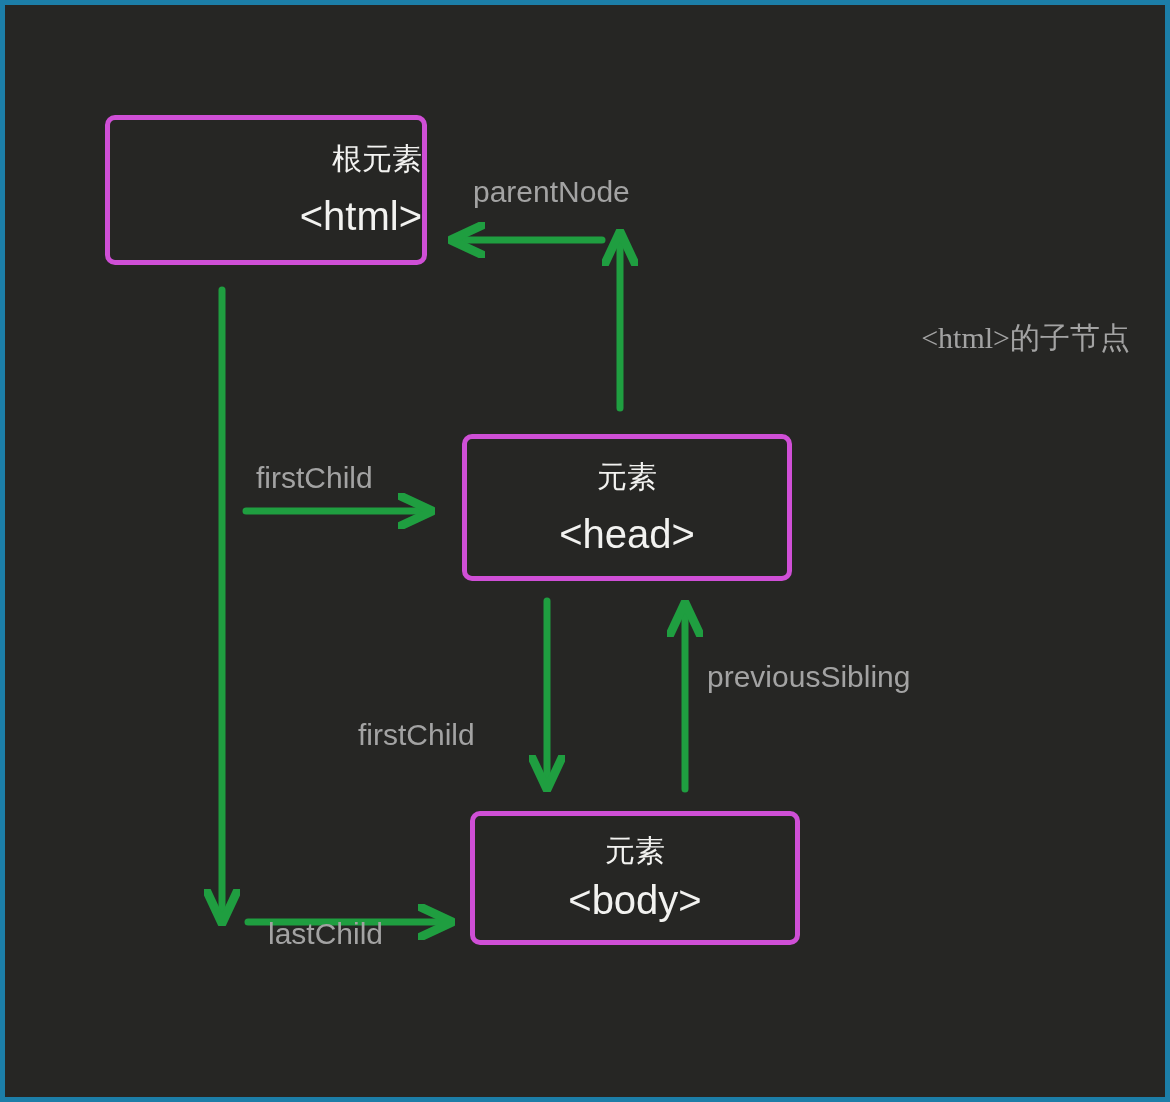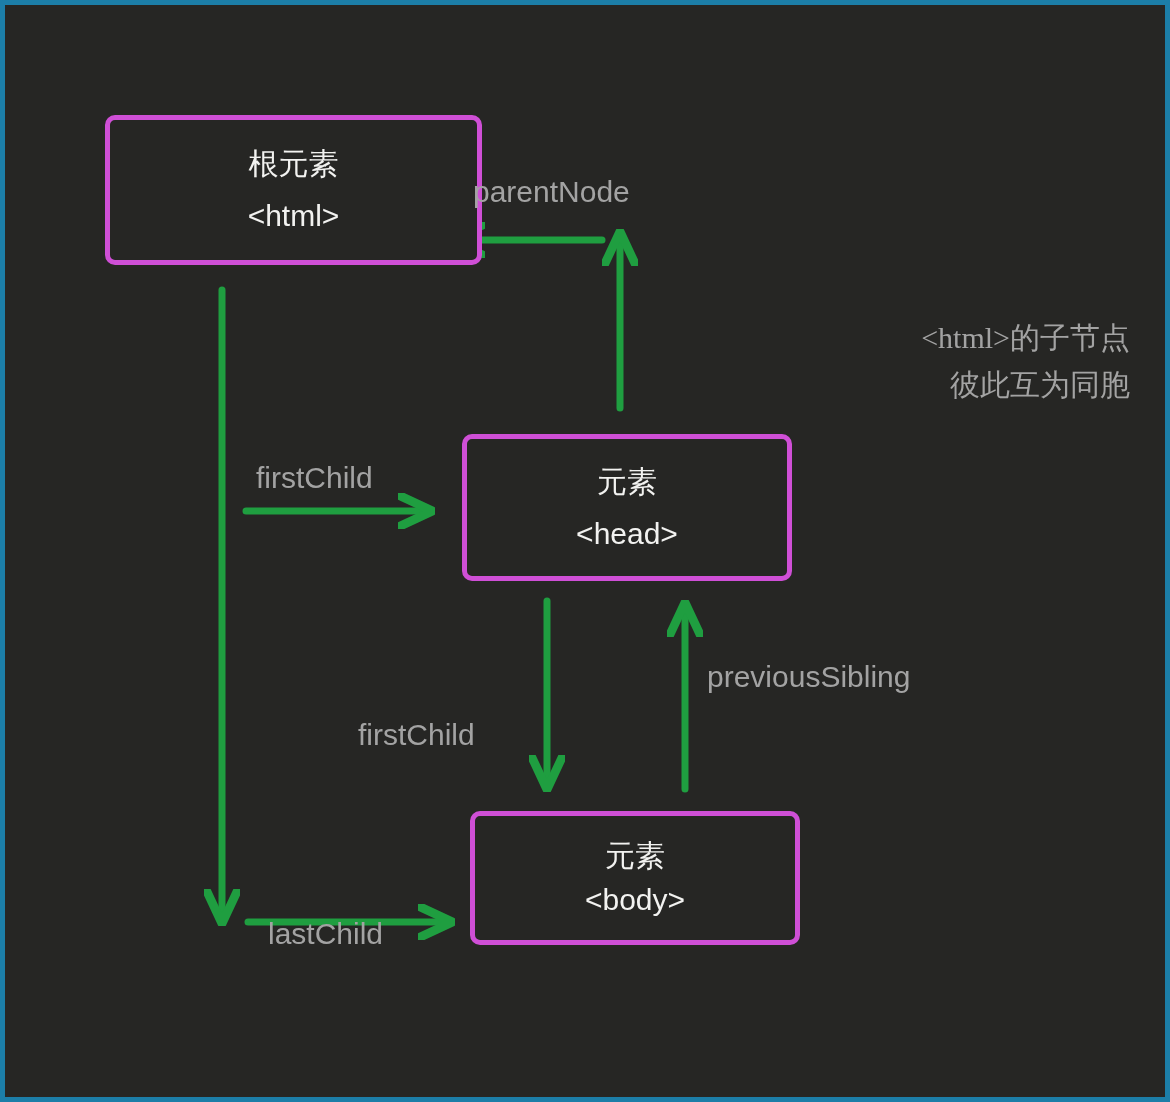--- a/index.html
+++ b/index.html
@@ -30,21 +30,21 @@
     align-items: center;
     justify-content: center;
     color: #f2f2f0;
   }
   .node-line {
     font-size: 29px;
     line-height: 1.0;
     white-space: nowrap;
   }
   .node-line.cjk { font-size: 30px; }
-  .node-line.tag { font-size: 30px; }
+  .node-line.tag { font-size: 40px; }
   .node-gap { height: 22px; }
 
   .label {
     position: absolute;
     color: #a3a3a3;
     font-size: 30px;
     line-height: 1.15;
     white-space: nowrap;
   }
   .label.multi { white-space: normal; text-align: right; line-height: 1.55; font-family: Liberation Serif, serif; }
@@ -78,21 +78,21 @@
       <line x1="241" y1="506" x2="421" y2="506" marker-end="url(#ah)"></line>
 
       <line x1="243" y1="917" x2="441" y2="917" marker-end="url(#ah)"></line>
 
       <line x1="542" y1="596" x2="542" y2="778" marker-end="url(#ah)"></line>
 
       <line x1="680" y1="784" x2="680" y2="604" marker-end="url(#ah)"></line>
     </g>
   </svg>
 
-  <div class="node-box" style="left:100px; top:110px; width:377px; height:150px;">
+  <div class="node-box" style="left:100px; top:110px; width:322px; height:150px;align-items:flex-end;">
     <span class="node-line cjk">根元素</span>
     <span class="node-gap"></span>
     <span class="node-line tag">&lt;html&gt;</span>
   </div>
 
   <div class="node-box" style="left:457px; top:429px; width:330px; height:147px;">
     <span class="node-line cjk">元素</span>
     <span class="node-gap"></span>
     <span class="node-line tag">&lt;head&gt;</span>
   </div>
@@ -108,16 +108,15 @@
   <div class="label" style="left:251px; top:456px;">firstChild</div>
 
   <div class="label" style="left:263px; top:912px;">lastChild</div>
 
   <div class="label" style="left:353px; top:713px;">firstChild</div>
 
   <div class="label" style="left:702px; top:636px;margin-top:19px;">previousSibling</div>
 
   <div class="label multi" style="right:35px; top:310px; width:380px;">
     <div>&lt;html&gt;的子节点</div>
-    <div>彼此互为同胞</div>
   </div>
 
 </div>
 
 </body></html>

